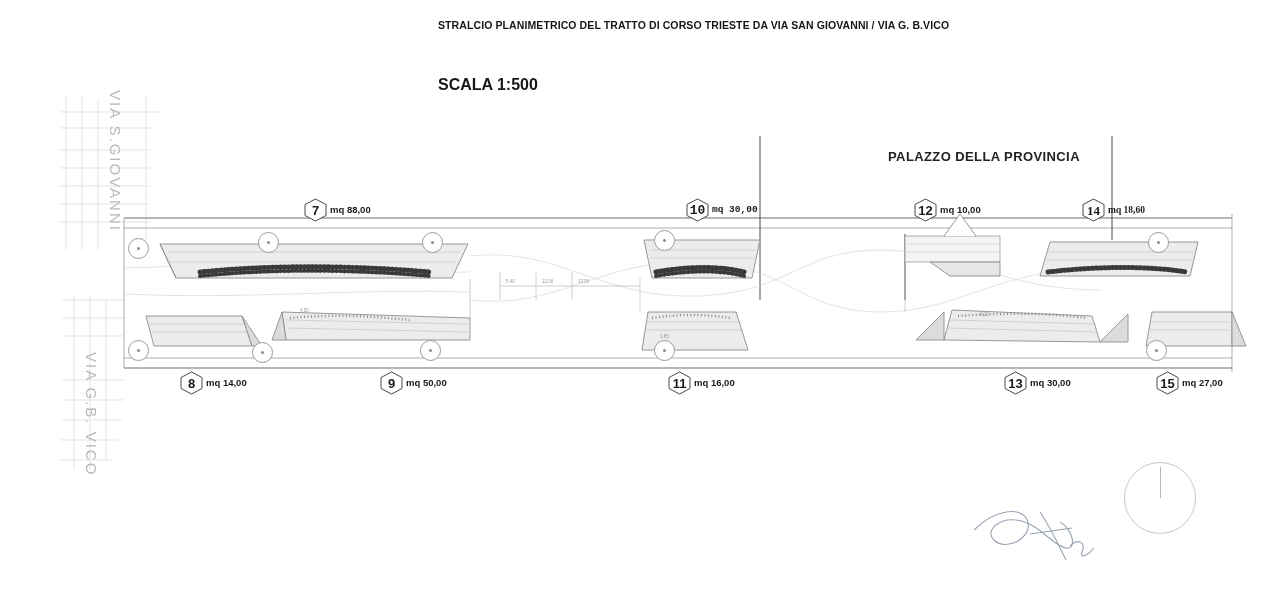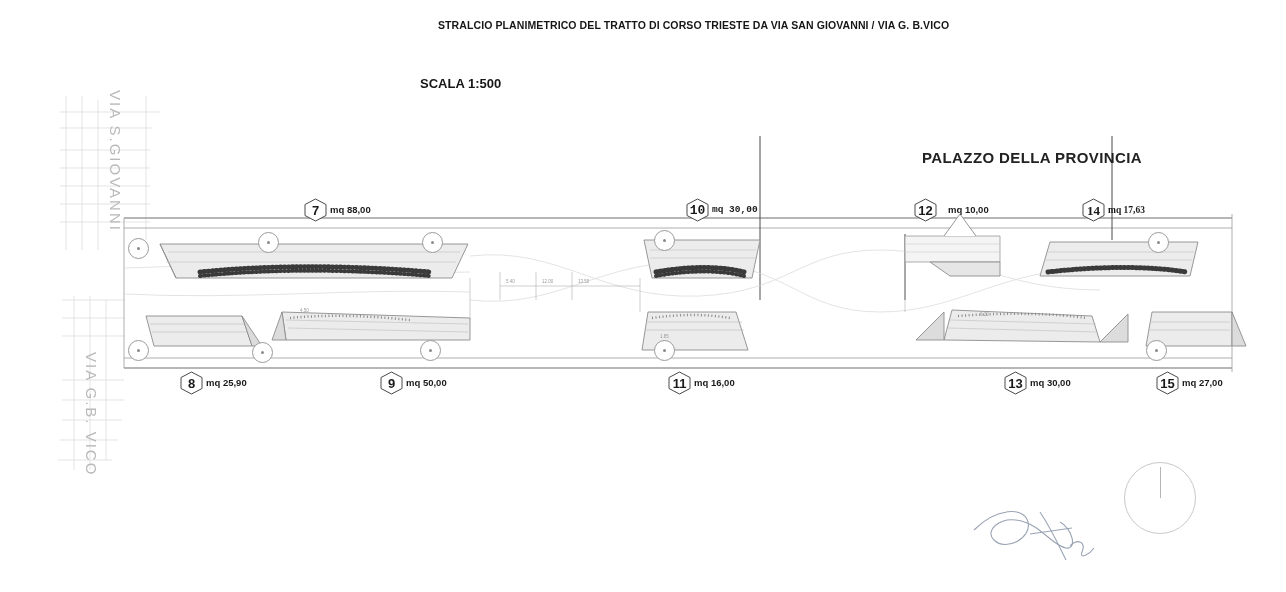--- a/index.html
+++ b/index.html
@@ -30,32 +30,32 @@
   .title-line {
     font-size: 10.5px;
     font-weight: bold;
     letter-spacing: 0.1px;
     line-height: 15px;
     color: #161616;
     white-space: nowrap;
   }
   .scale-line {
     position: absolute;
-    left: 420px;
+    left: 438px;
     top: 76px;
-    font-size: 13px;
+    font-size: 16px;
     font-weight: bold;
     color: #161616;
     white-space: nowrap;
   }
   .provincia-label {
     position: absolute;
-    left: 922px;
+    left: 888px;
     top: 149px;
-    font-size: 15px;
+    font-size: 13px;
     font-weight: bold;
     letter-spacing: 0.4px;
     color: #222;
     white-space: nowrap;
   }
   
   .street-label {
     position: absolute;
     font-size: 15px;
     letter-spacing: 2px;
@@ -333,50 +333,50 @@
     <span class="hex">
       <svg width="23" height="24" viewBox="0 0 23 24">
           <polygon points="11.5,1 22,6.5 22,17.5 11.5,23 1,17.5 1,6.5" fill="#fff" stroke="#4a4a4a" stroke-width="1"></polygon>
         </svg>
       <span>10</span>
     </span>
     <span class="mq">mq 30,00</span>
   </div>
 
   
-  <div class="marker" style="left:914px; top:198px;gap:8px;">
+  <div class="marker" style="left:914px; top:198px;">
     <span class="hex">
       <svg width="23" height="24" viewBox="0 0 23 24">
           <polygon points="11.5,1 22,6.5 22,17.5 11.5,23 1,17.5 1,6.5" fill="#fff" stroke="#4a4a4a" stroke-width="1"></polygon>
         </svg>
       <span>12</span>
     </span>
     <span class="mq">mq 10,00</span>
   </div>
 
   
   <div class="marker" style="left:1082px; top:198px;font-family:Liberation Serif, serif;">
     <span class="hex">
       <svg width="23" height="24" viewBox="0 0 23 24">
           <polygon points="11.5,1 22,6.5 22,17.5 11.5,23 1,17.5 1,6.5" fill="#fff" stroke="#4a4a4a" stroke-width="1"></polygon>
         </svg>
       <span>14</span>
     </span>
-    <span class="mq">mq 17,63</span>
+    <span class="mq">mq 18,60</span>
   </div>
 
   
   <div class="marker" style="left:180px; top:371px;">
     <span class="hex">
       <svg width="23" height="24" viewBox="0 0 23 24">
           <polygon points="11.5,1 22,6.5 22,17.5 11.5,23 1,17.5 1,6.5" fill="#fff" stroke="#4a4a4a" stroke-width="1"></polygon>
         </svg>
       <span>8</span>
     </span>
-    <span class="mq">mq 25,90</span>
+    <span class="mq">mq 14,00</span>
   </div>
 
   
   <div class="marker" style="left:380px; top:371px;">
     <span class="hex">
       <svg width="23" height="24" viewBox="0 0 23 24">
           <polygon points="11.5,1 22,6.5 22,17.5 11.5,23 1,17.5 1,6.5" fill="#fff" stroke="#4a4a4a" stroke-width="1"></polygon>
         </svg>
       <span>9</span>
     </span>

